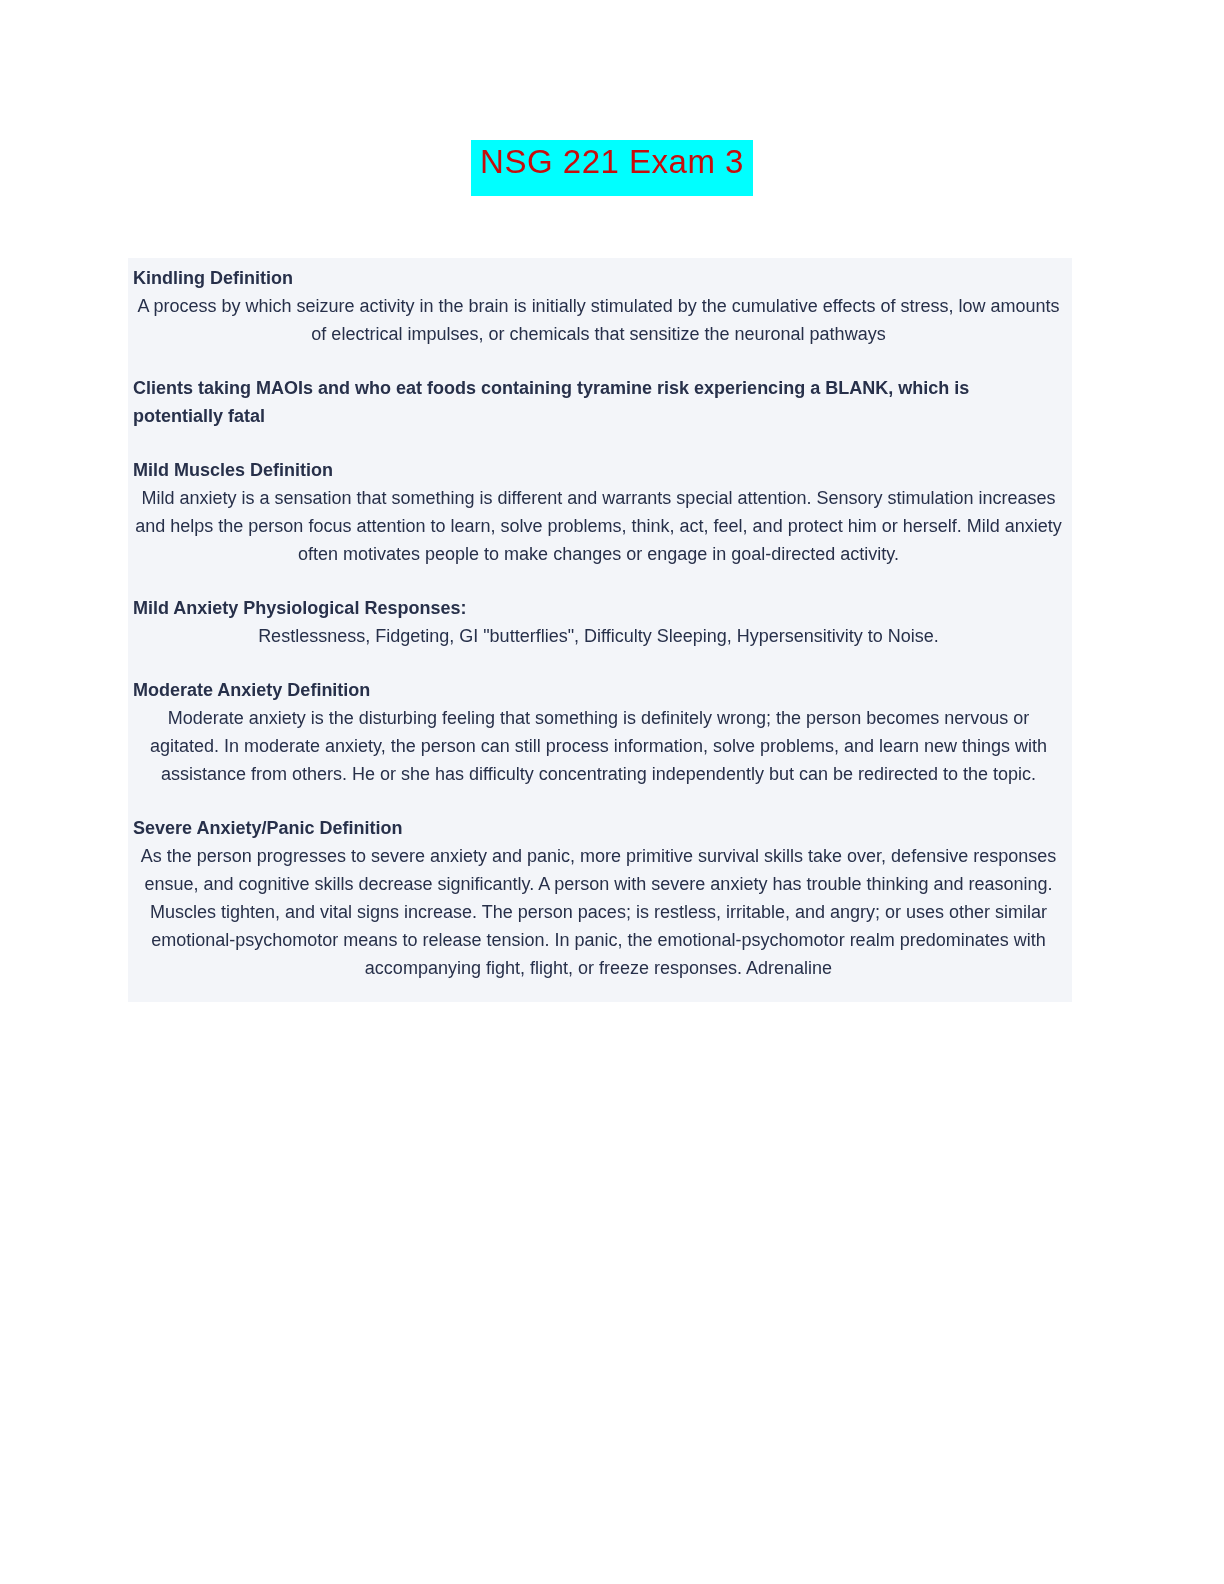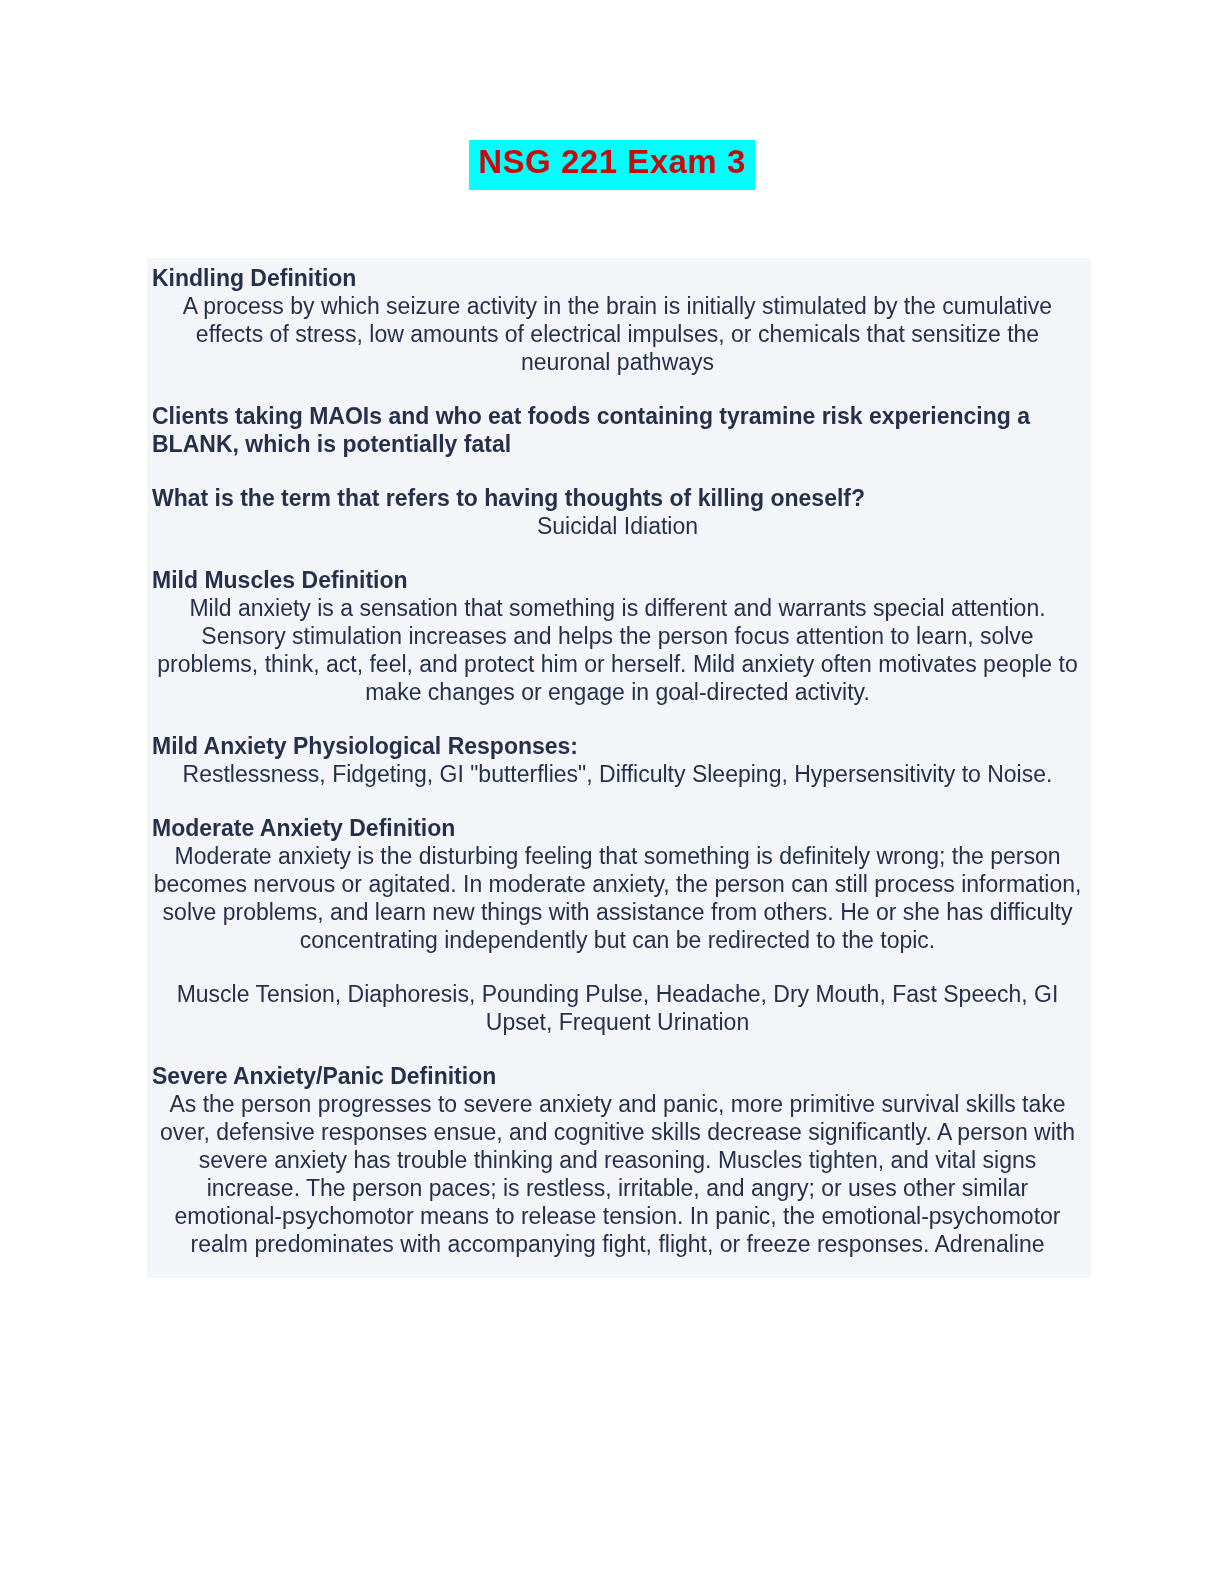--- a/index.html
+++ b/index.html
@@ -17,34 +17,34 @@
     position: absolute;
     top: 140px;
     left: 0;
     width: 100%;
     text-align: center;
   }
   .title-highlight {
     display: inline-block;
     background: #00ffff;
     color: #c60d0d;
-    font-weight: bold;
+    font-weight: normal;
     font-size: 33px;
     line-height: 1.0;
-    padding: 5px 9px 12px 9px;
+    padding: 5px 9px 18px 9px;
     letter-spacing: 0.5px;
   }
   .doc-body {
     position: absolute;
-    left: 147px;
+    left: 128px;
     top: 258px;
     width: 944px;
     background: #f3f5f9;
     padding: 6px 8px 8px 5px;
-    font-size: 23px;
+    font-size: 18px;
     line-height: 28px;
   }
   .entry { margin-bottom: 26px; }
   .entry:last-child { margin-bottom: 12px; }
   .q { font-weight: bold; }
   .a { font-weight: normal; text-align: center; }
 </style>
 </head>
 <body>
 
@@ -57,42 +57,37 @@
   <div class="entry">
     <div class="q">Kindling Definition</div>
     <div class="a">A process by which seizure activity in the brain is initially stimulated by the cumulative effects of stress, low amounts of electrical impulses, or chemicals that sensitize the neuronal pathways</div>
   </div>
 
   <div class="entry">
     <div class="q">Clients taking MAOIs and who eat foods containing tyramine risk experiencing a BLANK, which is potentially fatal</div>
   </div>
 
 
-  <div class="entry">
-    <div class="q">What is the term that refers to having thoughts of killing oneself?</div>
-    <div class="a">Suicidal Idiation</div>
-  </div>
 
   <div class="entry">
     <div class="q">Mild Muscles Definition</div>
     <div class="a">Mild anxiety is a sensation that something is different and warrants special attention. Sensory stimulation increases and helps the person focus attention to learn, solve problems, think, act, feel, and protect him or herself. Mild anxiety often motivates people to make changes or engage in goal-directed activity.</div>
   </div>
 
   <div class="entry">
     <div class="q">Mild Anxiety Physiological Responses:</div>
     <div class="a">Restlessness, Fidgeting, GI "butterflies", Difficulty Sleeping, Hypersensitivity to Noise.</div>
   </div>
 
   <div class="entry">
     <div class="q">Moderate Anxiety Definition</div>
     <div class="a">Moderate anxiety is the disturbing feeling that something is definitely wrong; the person becomes nervous or agitated. In moderate anxiety, the person can still process information, solve problems, and learn new things with assistance from others. He or she has difficulty concentrating independently but can be redirected to the topic.</div>
   </div>
 
   <div class="entry">
-    <div class="a">Muscle Tension, Diaphoresis, Pounding Pulse, Headache, Dry Mouth, Fast Speech, GI Upset, Frequent Urination</div>
   </div>
 
   <div class="entry">
     <div class="q">Severe Anxiety/Panic Definition</div>
     <div class="a">As the person progresses to severe anxiety and panic, more primitive survival skills take over, defensive responses ensue, and cognitive skills decrease significantly. A person with severe anxiety has trouble thinking and reasoning. Muscles tighten, and vital signs increase. The person paces; is restless, irritable, and angry; or uses other similar emotional-psychomotor means to release tension. In panic, the emotional-psychomotor realm predominates with accompanying fight, flight, or freeze responses. Adrenaline</div>
   </div>
 </div>
 </div>
 
 </body></html>

